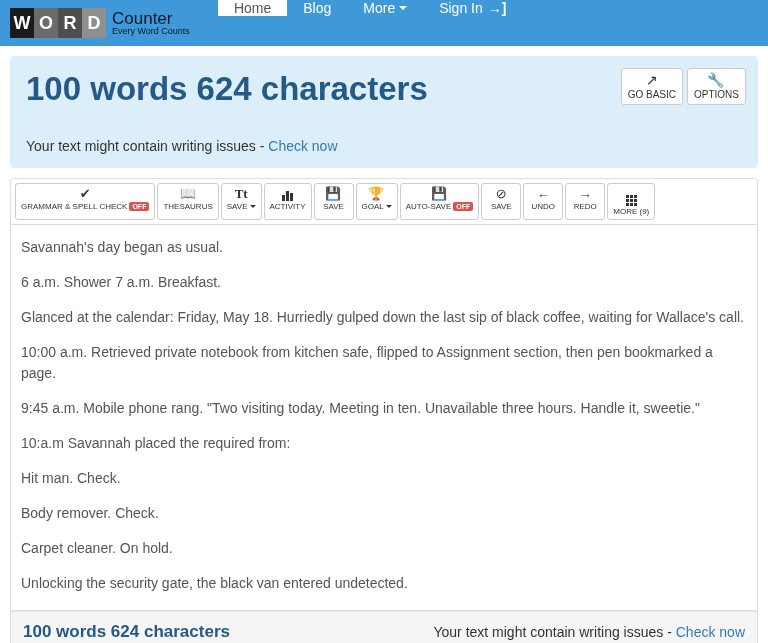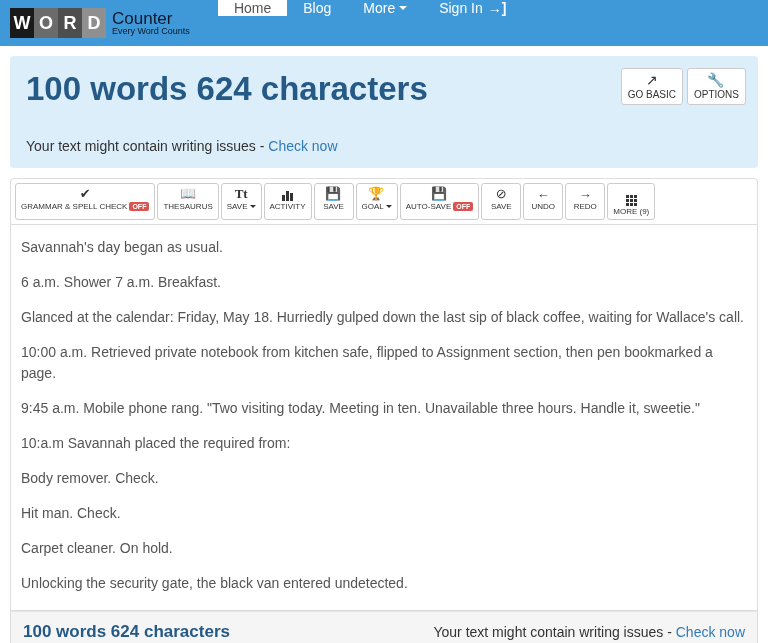--- a/index.html
+++ b/index.html
@@ -153,22 +153,22 @@
   </div>
 </div>
 
 <div class="editor" id="editor">
     <p>Savannah's day began as usual.</p>
     <p>6 a.m. Shower 7 a.m. Breakfast.</p>
     <p>Glanced at the calendar: Friday, May 18. Hurriedly gulped down the last sip of black coffee, waiting for Wallace's call.</p>
     <p>10:00 a.m. Retrieved private notebook from kitchen safe, flipped to Assignment section, then pen bookmarked a page.</p>
     <p>9:45 a.m. Mobile phone rang. "Two visiting today. Meeting in ten. Unavailable three hours. Handle it, sweetie."</p>
     <p>10:a.m Savannah placed the required from:</p>
+    <p>Hit man. Check.</p>
     <p>Body remover. Check.</p>
-    <p>Hit man. Check.</p>
     <p>Carpet cleaner. On hold.</p>
     <p>Unlocking the security gate, the black van entered undetected.</p>
     <p>Cursing, Savannah called a backup carpet cleaner.</p>
   </div>
 
 <div class="footer-bar">
   <div class="footer-count">100 words 624 characters</div>
   <div class="footer-issues">
     <span>Your text might contain writing issues - </span><a>Check now</a>
   </div>

